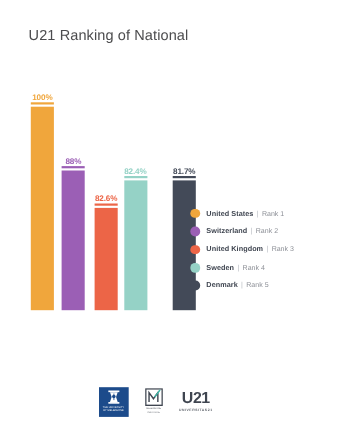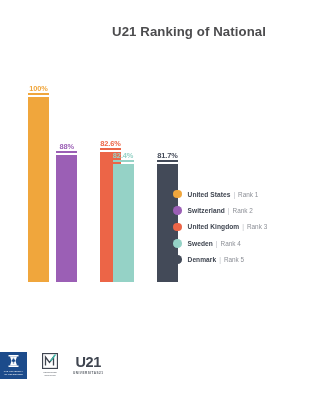--- a/index.html
+++ b/index.html
@@ -24,24 +24,23 @@
   .title-block {
     position: absolute;
     left: 26px;
     top: 24px;
     width: 240px;
   }
   .title-line {
     font-size: 13.2px;
     line-height: 16.5px;
     color: #4c4c4e;
-    font-weight: 700;
+    font-weight: 400;
     letter-spacing: 0.1px;
     white-space: nowrap;
-    text-align: right;
   }
   .subtitle-line {
     font-size: 9.3px;
     line-height: 13px;
     color: #6d6e71;
     font-weight: 400;
     letter-spacing: 0.05px;
     margin-top: 2px;
     white-space: nowrap;
   }
@@ -122,20 +121,21 @@
 
   
   .footer {
     position: absolute;
     left: 0;
     top: 348px;
     width: 283px;
     height: 34px;
     display: flex;
     align-items: center;
+    justify-content: center;
     gap: 12px;
   }
   .logo-melbourne {
     width: 27px;
     height: 27px;
     background: #1c4b8b;
     display: flex;
     flex-direction: column;
     align-items: center;
     justify-content: center;
@@ -205,21 +205,21 @@
       <div class="bar-col" style="left: 0px; height: 185px;">
         <div class="bar-value" style="color: rgb(240, 166, 60);">100%</div>
         <div class="bar-cap" style="background: rgb(240, 166, 60);"></div>
         <div class="bar-body" style="background: rgb(240, 166, 60);"></div>
       </div>
       <div class="bar-col" style="left: 28.2px; height: 126.72px;">
         <div class="bar-value" style="color: rgb(155, 95, 181);">88%</div>
         <div class="bar-cap" style="background: rgb(155, 95, 181);"></div>
         <div class="bar-body" style="background: rgb(155, 95, 181);"></div>
       </div>
-      <div class="bar-col" style="left: 72px; height: 130px;">
+      <div class="bar-col" style="left: 58px; height: 93px;">
         <div class="bar-value" style="color: rgb(236, 101, 71);">82.6%</div>
         <div class="bar-cap" style="background: rgb(236, 101, 71);"></div>
         <div class="bar-body" style="background: rgb(236, 101, 71);"></div>
       </div>
       <div class="bar-col" style="left: 84.6px; height: 118px;">
         <div class="bar-value" style="color: rgb(149, 210, 198);">82.4%</div>
         <div class="bar-cap" style="background: rgb(149, 210, 198);"></div>
         <div class="bar-body" style="background: rgb(149, 210, 198);"></div>
       </div>
       <div class="bar-col" style="left: 129px; height: 117.648px;">

